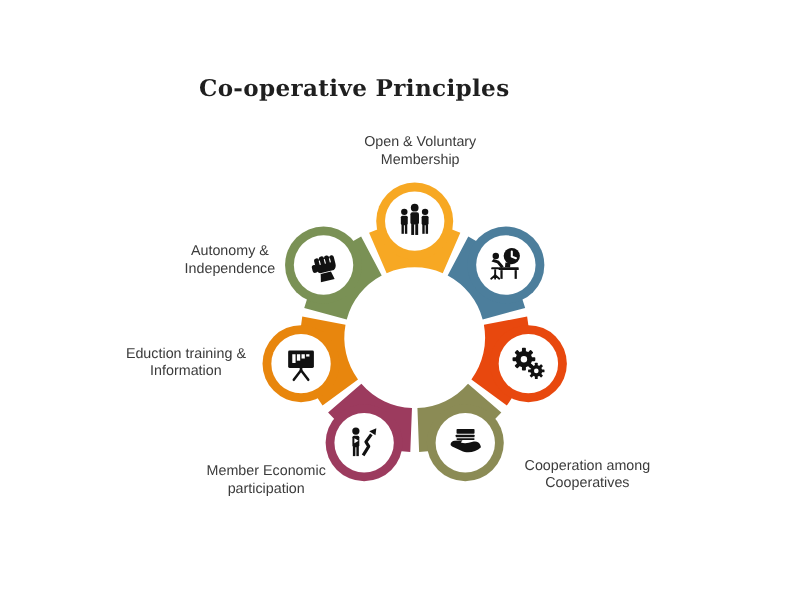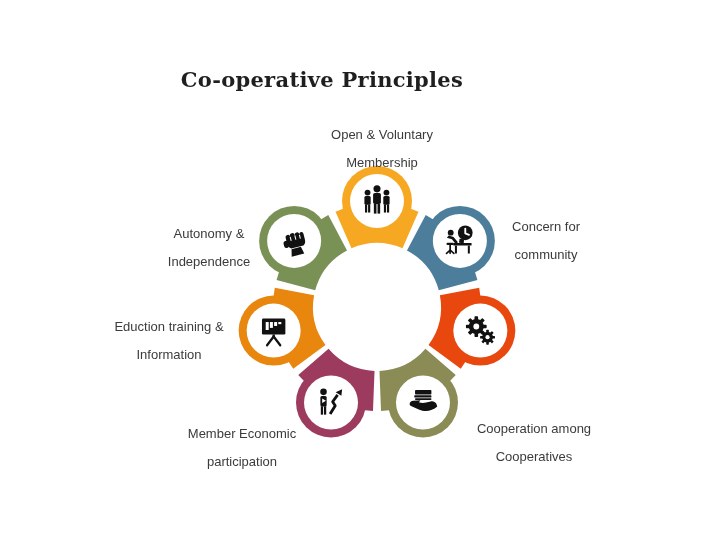--- a/index.html
+++ b/index.html
@@ -3,21 +3,21 @@
 <meta charset="utf-8">
 <style>
   html,body{margin:0;padding:0;background:#ffffff;}
   .canvas{position:relative;width:720px;height:540px;background:#ffffff;overflow:hidden;
           font-family:"Liberation Sans",sans-serif;}
   .title{position:absolute;top:67px;left:0;width:644px;text-align:center;
          font-family:"DejaVu Serif",serif;font-weight:700;font-size:21px;
          color:#1f1f1f;letter-spacing:.3px;}
   #diagram-svg{position:absolute;left:0;top:0;}
   .label{position:absolute;transform:translateX(-50%);text-align:center;
-         font-size:13px;line-height:28px;color:#3b3b3b;white-space:pre-line;}
+         font-size:13px;line-height:16px;color:#3b3b3b;white-space:pre-line;}
   .label-0{left:382px;top:121px;}
   .label-1{left:546px;top:213px;}
   .label-2{left:573px;top:307px;}
   .label-3{left:534px;top:415px;}
   .label-4{left:242px;top:420px;}
   .label-5{left:169px;top:313px;}
   .label-6{left:209px;top:220px;}
 </style>
 </head>
 <body>
@@ -130,22 +130,20 @@
           <path d="M7 12.5V8.6a1.55 1.55 0 0 1 3.1 0v-.4a1.6 1.6 0 0 1 3.2 0v.2a1.55 1.55 0 0 1 3.1 0v.4a1.4 1.4 0 0 1 2.8 0V13q0 2.4-1.9 3.4H8.9Q7 15.4 7 13.4z"></path>
           <path d="M10.1 8.8v2.7M13.3 8.6v2.9M16.4 9v2.5" stroke="#fff" stroke-width="0.7" fill="none"></path>
           <rect x="4.7" y="10.6" width="3.2" height="4.8" rx="1.5"></rect>
           <path d="M9 16.9h6.4l1.1 4.9H7.9z"></path>
         </g>
       </g>
     </svg>
 
   <div class="label label-0">Open &amp; Voluntary
 Membership</div>
-  <div class="label label-1">Concern for
-community</div>
   <div class="label label-4">Member Economic
 participation</div>
   <div class="label label-3">Cooperation among
 Cooperatives</div>
   <div class="label label-5">Eduction training &amp;
 Information</div>
   <div class="label label-6">Autonomy &amp;
 Independence</div>
 </div>
 

